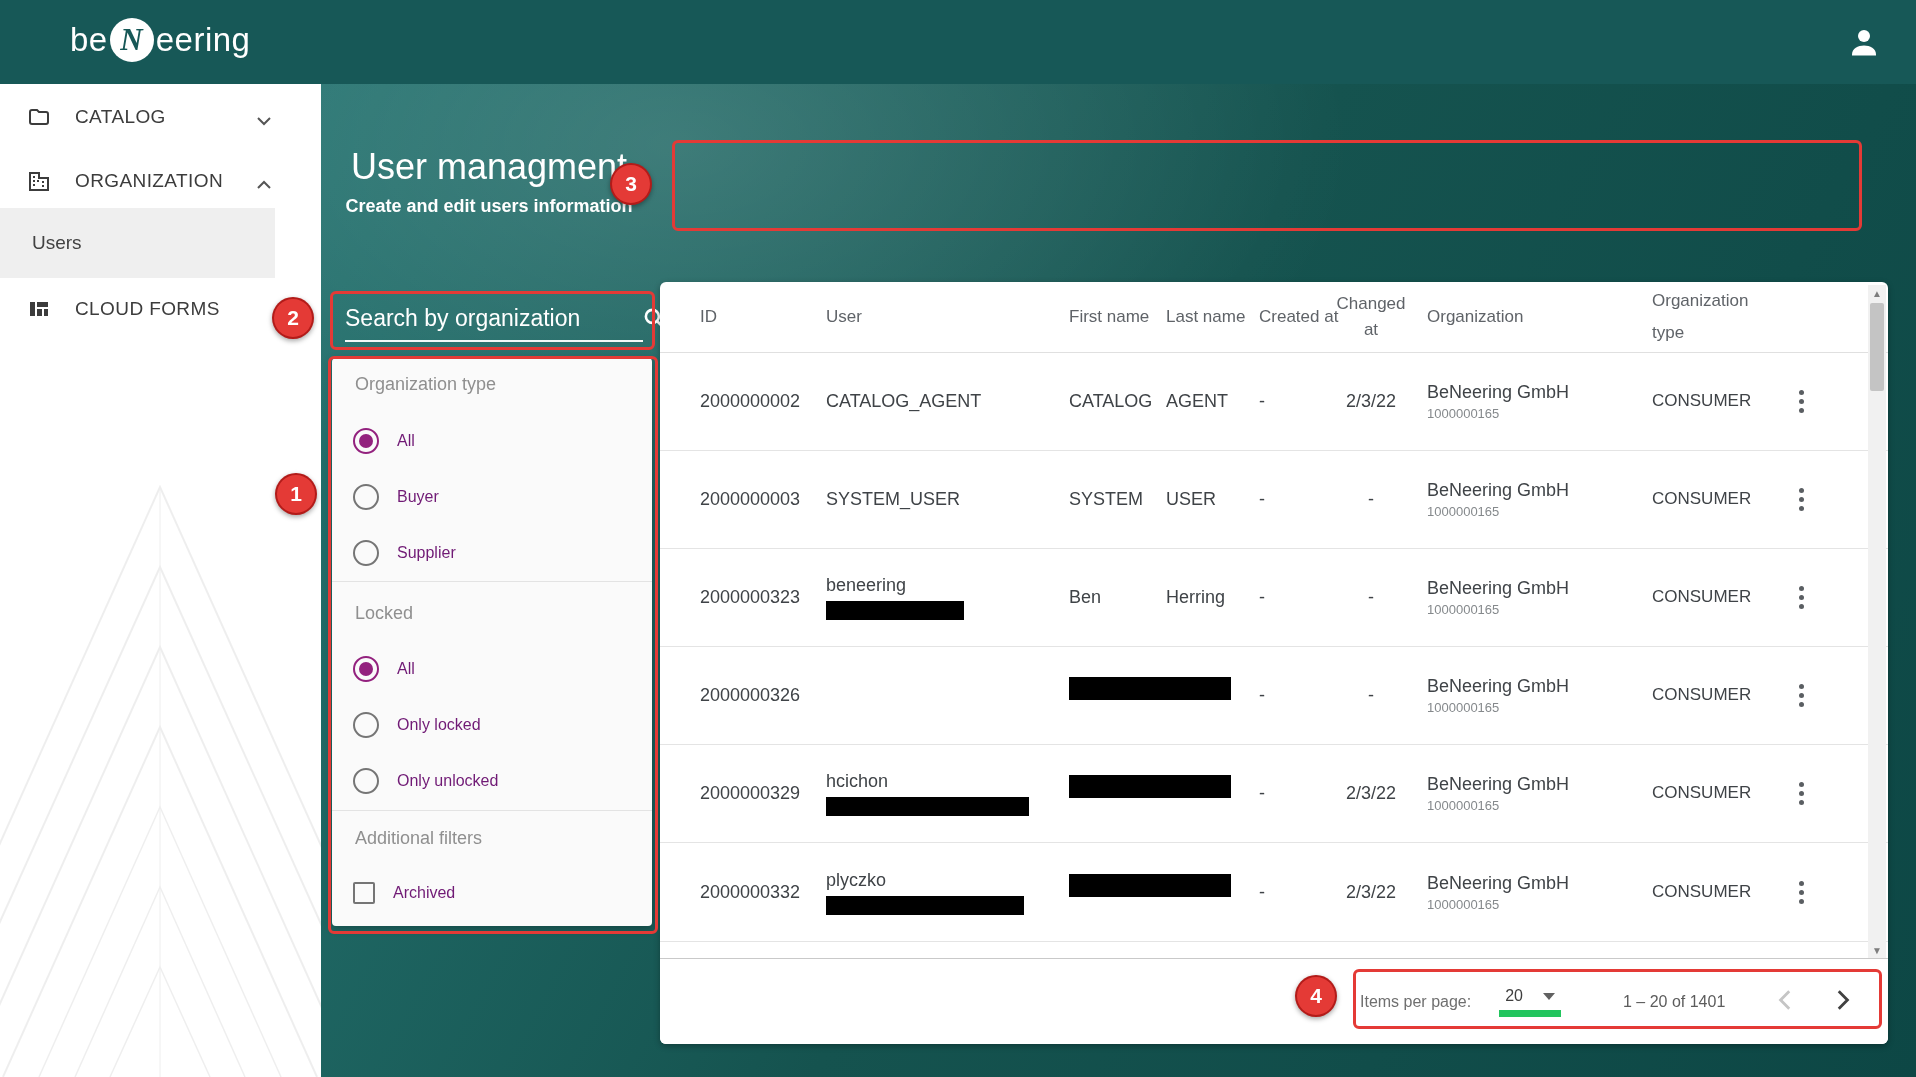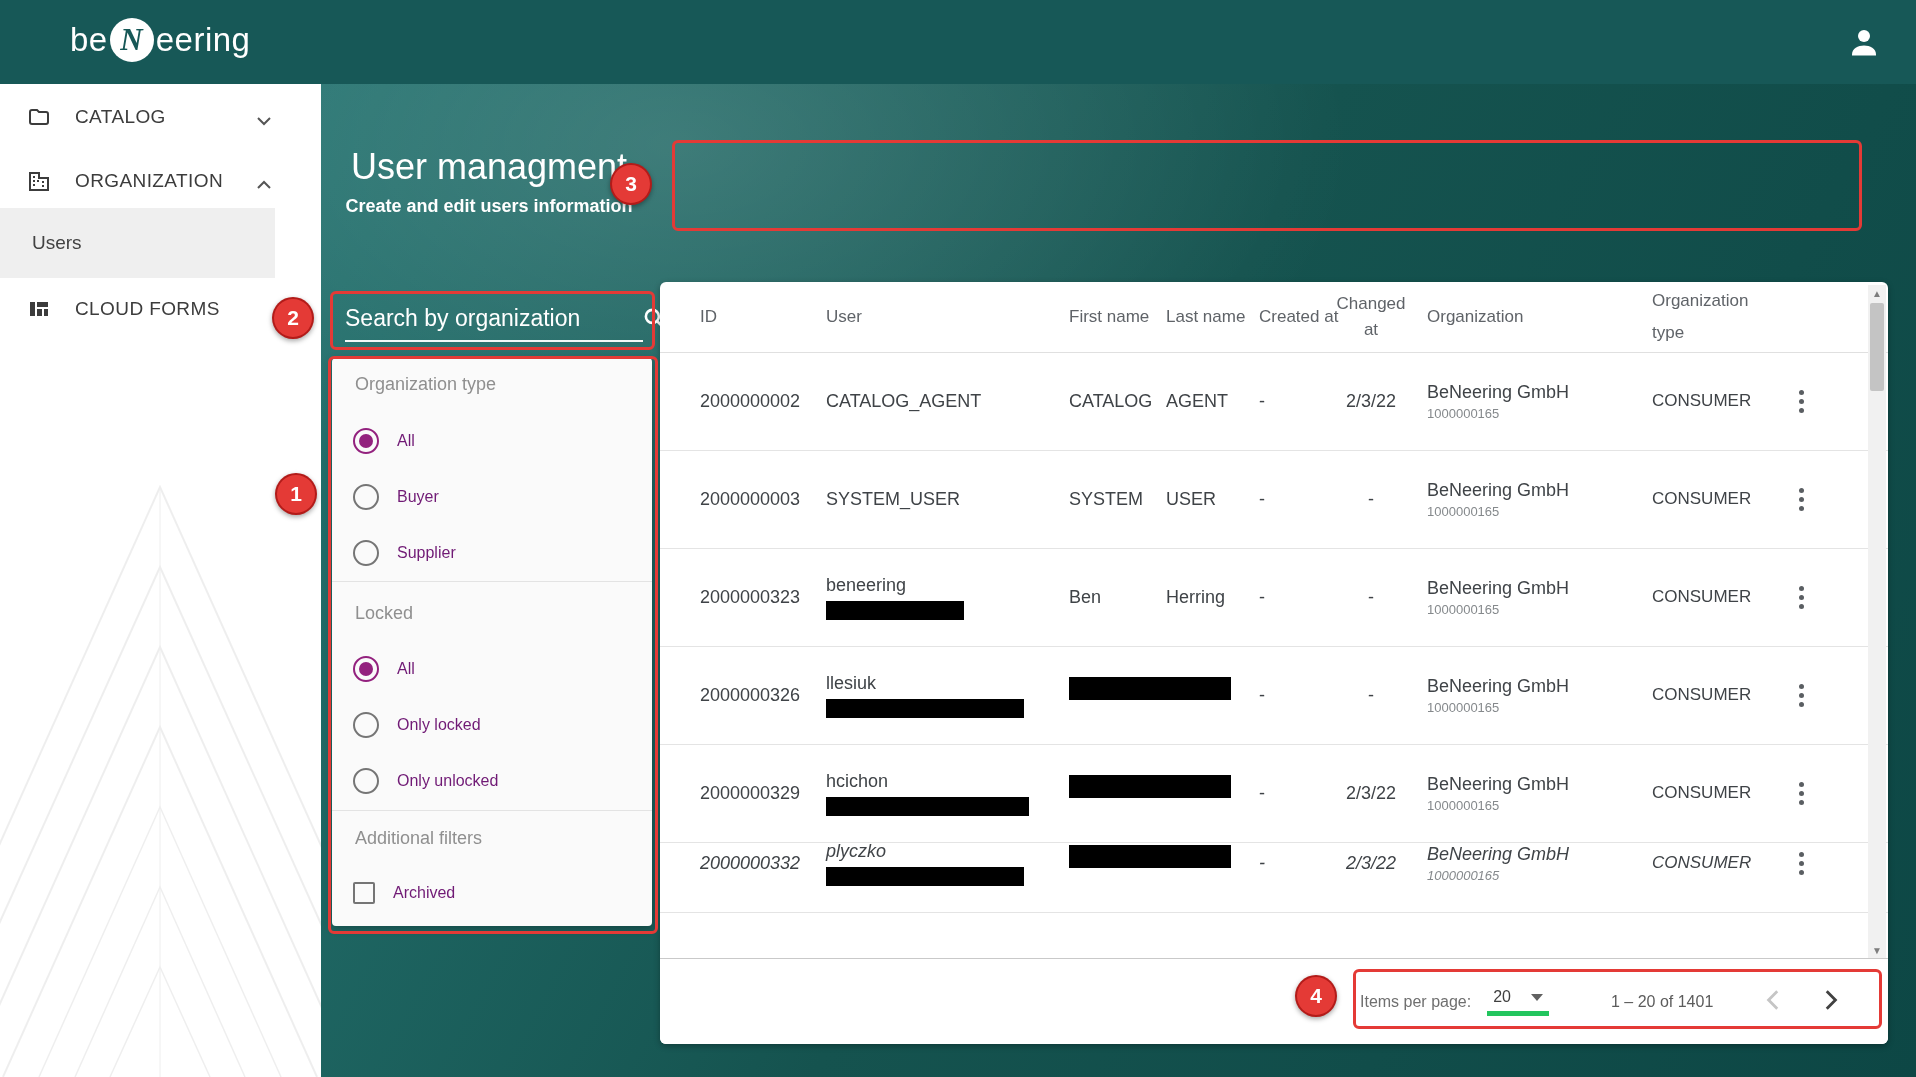--- a/index.html
+++ b/index.html
@@ -88,21 +88,21 @@
   
   .vscroll{position:absolute;left:1208px;top:3px;width:18px;height:673px;background:#f1f1f1;}
   .vs-arrow{position:absolute;left:0;width:18px;height:16px;display:flex;align-items:center;justify-content:center;font-size:10px;color:#7d7d7d;cursor:pointer;}
   .vs-up{top:0;} .vs-down{bottom:0;}
   .vs-thumb{position:absolute;left:2px;top:18px;width:14px;height:88px;background:#c4c4c4;border-radius:2px;cursor:pointer;}
 
   
   .tfoot{position:absolute;left:0;top:676px;width:100%;height:86px;background:#fff;border-top:1px solid #c9c9c9;}
   .pager{position:absolute;left:700px;top:0;height:86px;display:flex;align-items:center;}
   .pg-label{font-size:16px;color:#6f6f6f;}
-  .ipp{display:flex;align-items:center;gap:20px;margin-left:16px;padding:0 6px 5px 6px;border-bottom:5px solid #22c55e;cursor:pointer;}
+  .ipp{display:flex;align-items:center;gap:20px;margin-left:28px;padding:0 6px 5px 6px;border-bottom:7px solid #22c55e;cursor:pointer;}
   .ipp .pg-val{font-size:16px;color:#3f3f3f;}
   .caret{width:0;height:0;border-left:6px solid transparent;border-right:6px solid transparent;border-top:7px solid #616161;}
   .pg-range{font-size:16px;color:#5c5c5c;margin-left:62px;}
   .pg-prev{margin-left:48px;cursor:default;} .pg-next{margin-left:30px;cursor:pointer;}
 
   
   .ann{position:absolute;z-index:20;pointer-events:none;}
   .ann-box{border:3px solid #e43a36;border-radius:6px;}
   .ann-circle{width:42px;height:42px;border-radius:50%;background:#e43a36;border:2px solid rgba(170,22,20,.85);
     box-shadow:0 2px 5px rgba(0,0,0,.35);display:flex;align-items:center;justify-content:center;
@@ -315,24 +315,20 @@
       <div class="cell c-type">CONSUMER</div>
       <div class="row-menu">
           <i></i>
           <i></i>
           <i></i>
         </div>
     </div>
 
     <div class="trow" style="top:364px;">
       <div class="cell c-id">2000000326</div>
-      <div class="cell c-user">
-        <span>llesiuk</span>
-          <span class="redact-u w198"></span>
-      </div>
       <div class="redact-name"></div>
       <div class="cell c-created">-</div>
       <div class="cell c-changed">-</div>
       <div class="cell c-org">
         <span class="org-name">BeNeering GmbH</span>
           <span class="org-id">1000000165</span>
       </div>
       <div class="cell c-type">CONSUMER</div>
       <div class="row-menu">
           <i></i>
@@ -355,21 +351,21 @@
           <span class="org-id">1000000165</span>
       </div>
       <div class="cell c-type">CONSUMER</div>
       <div class="row-menu">
           <i></i>
           <i></i>
           <i></i>
         </div>
     </div>
 
-    <div class="trow" style="top:532px;font-style:italic;">
+    <div class="trow" style="top:561px;">
       <div class="cell c-id">2000000332</div>
       <div class="cell c-user">
         <span>plyczko</span>
           <span class="redact-u w198"></span>
       </div>
       <div class="redact-name"></div>
       <div class="cell c-created">-</div>
       <div class="cell c-changed">2/3/22</div>
       <div class="cell c-org">
         <span class="org-name">BeNeering GmbH</span>

